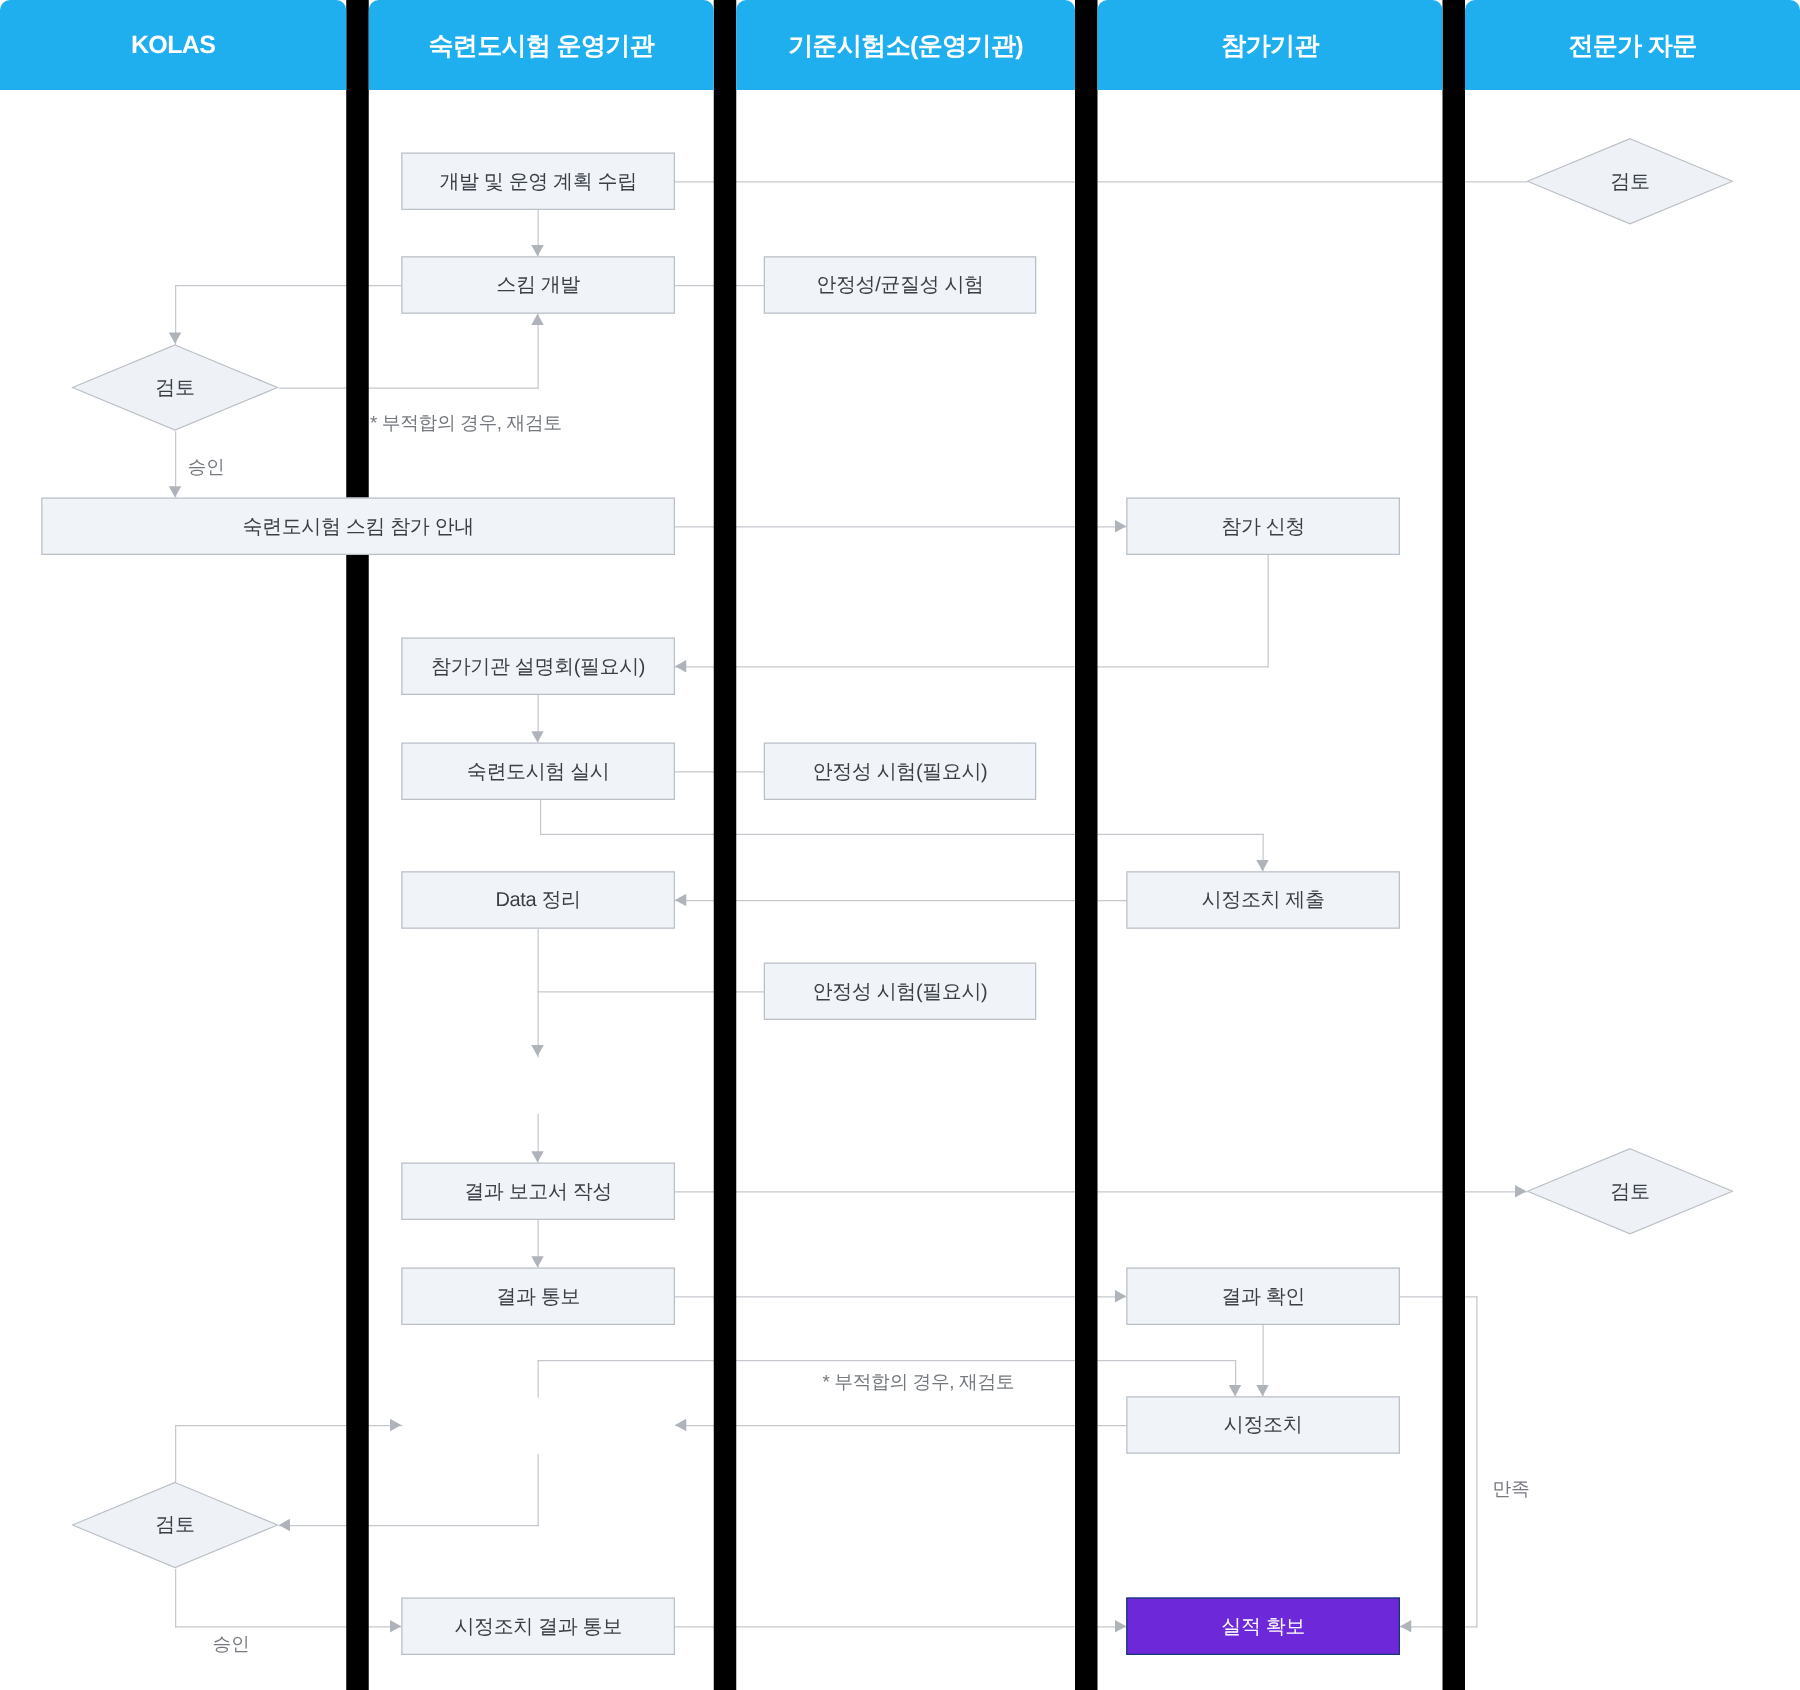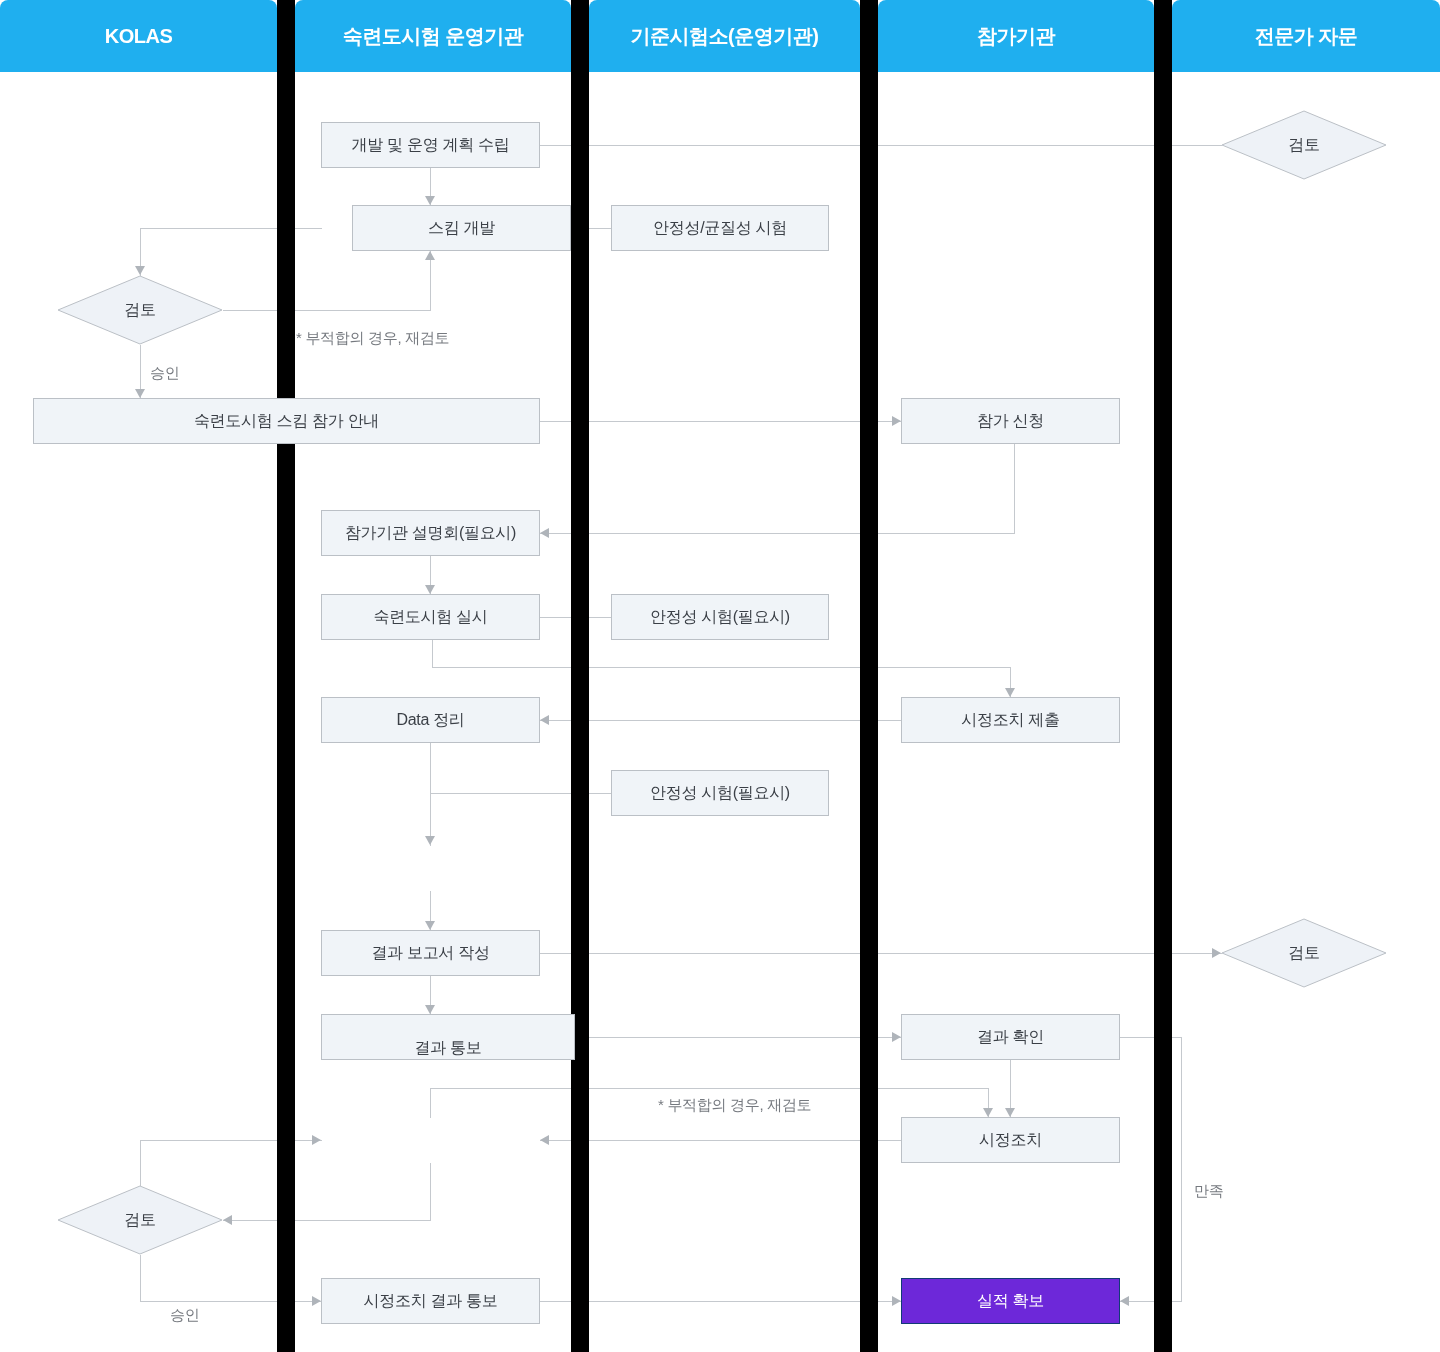--- a/index.html
+++ b/index.html
@@ -129,21 +129,21 @@
   <div class="layer" id="node-layer">
       <div class="node" style="left: 321px; top: 122px; width: 219px; height: 46px;">
         <span>개발 및 운영 계획 수립</span>
       </div>
       <div class="diamond" style="left: 1221px; top: 110px; width: 166px; height: 70px;">
         <svg width="166" height="70" viewBox="0 0 166 70">
           <polygon points="83,1 165,35 83,69 1,35" fill="#EEF2F7" stroke="#BBC0C6" stroke-width="1"></polygon>
         </svg>
         <span>검토</span>
       </div>
-      <div class="node" style="left: 321px; top: 205px; width: 219px; height: 46px; margin-left: 31px;">
+      <div class="node" style="left: 321px; top: 205px; width: 219px; height: 46px;">
         <span>스킴 개발</span>
       </div>
       <div class="node" style="left: 611px; top: 205px; width: 218px; height: 46px;">
         <span>안정성/균질성 시험</span>
       </div>
       <div class="diamond" style="left: 57px; top: 275px; width: 166px; height: 70px;">
         <svg width="166" height="70" viewBox="0 0 166 70">
           <polygon points="83,1 165,35 83,69 1,35" fill="#EEF2F7" stroke="#BBC0C6" stroke-width="1"></polygon>
         </svg>
         <span>검토</span>
@@ -174,21 +174,21 @@
       </div>
       <div class="node" style="left: 321px; top: 930px; width: 219px; height: 46px;">
         <span>결과 보고서 작성</span>
       </div>
       <div class="diamond" style="left: 1221px; top: 918px; width: 166px; height: 70px;">
         <svg width="166" height="70" viewBox="0 0 166 70">
           <polygon points="83,1 165,35 83,69 1,35" fill="#EEF2F7" stroke="#BBC0C6" stroke-width="1"></polygon>
         </svg>
         <span>검토</span>
       </div>
-      <div class="node" style="left: 321px; top: 1014px; width: 254px; height: 46px; align-items: flex-end;">
+      <div class="node" style="left: 321px; top: 1014px; width: 219px; height: 46px;">
         <span>결과 통보</span>
       </div>
       <div class="node" style="left: 901px; top: 1014px; width: 219px; height: 46px;">
         <span>결과 확인</span>
       </div>
       <div class="node" style="left: 901px; top: 1117px; width: 219px; height: 46px;">
         <span>시정조치</span>
       </div>
       <div class="diamond" style="left: 57px; top: 1185px; width: 166px; height: 70px;">
         <svg width="166" height="70" viewBox="0 0 166 70">

